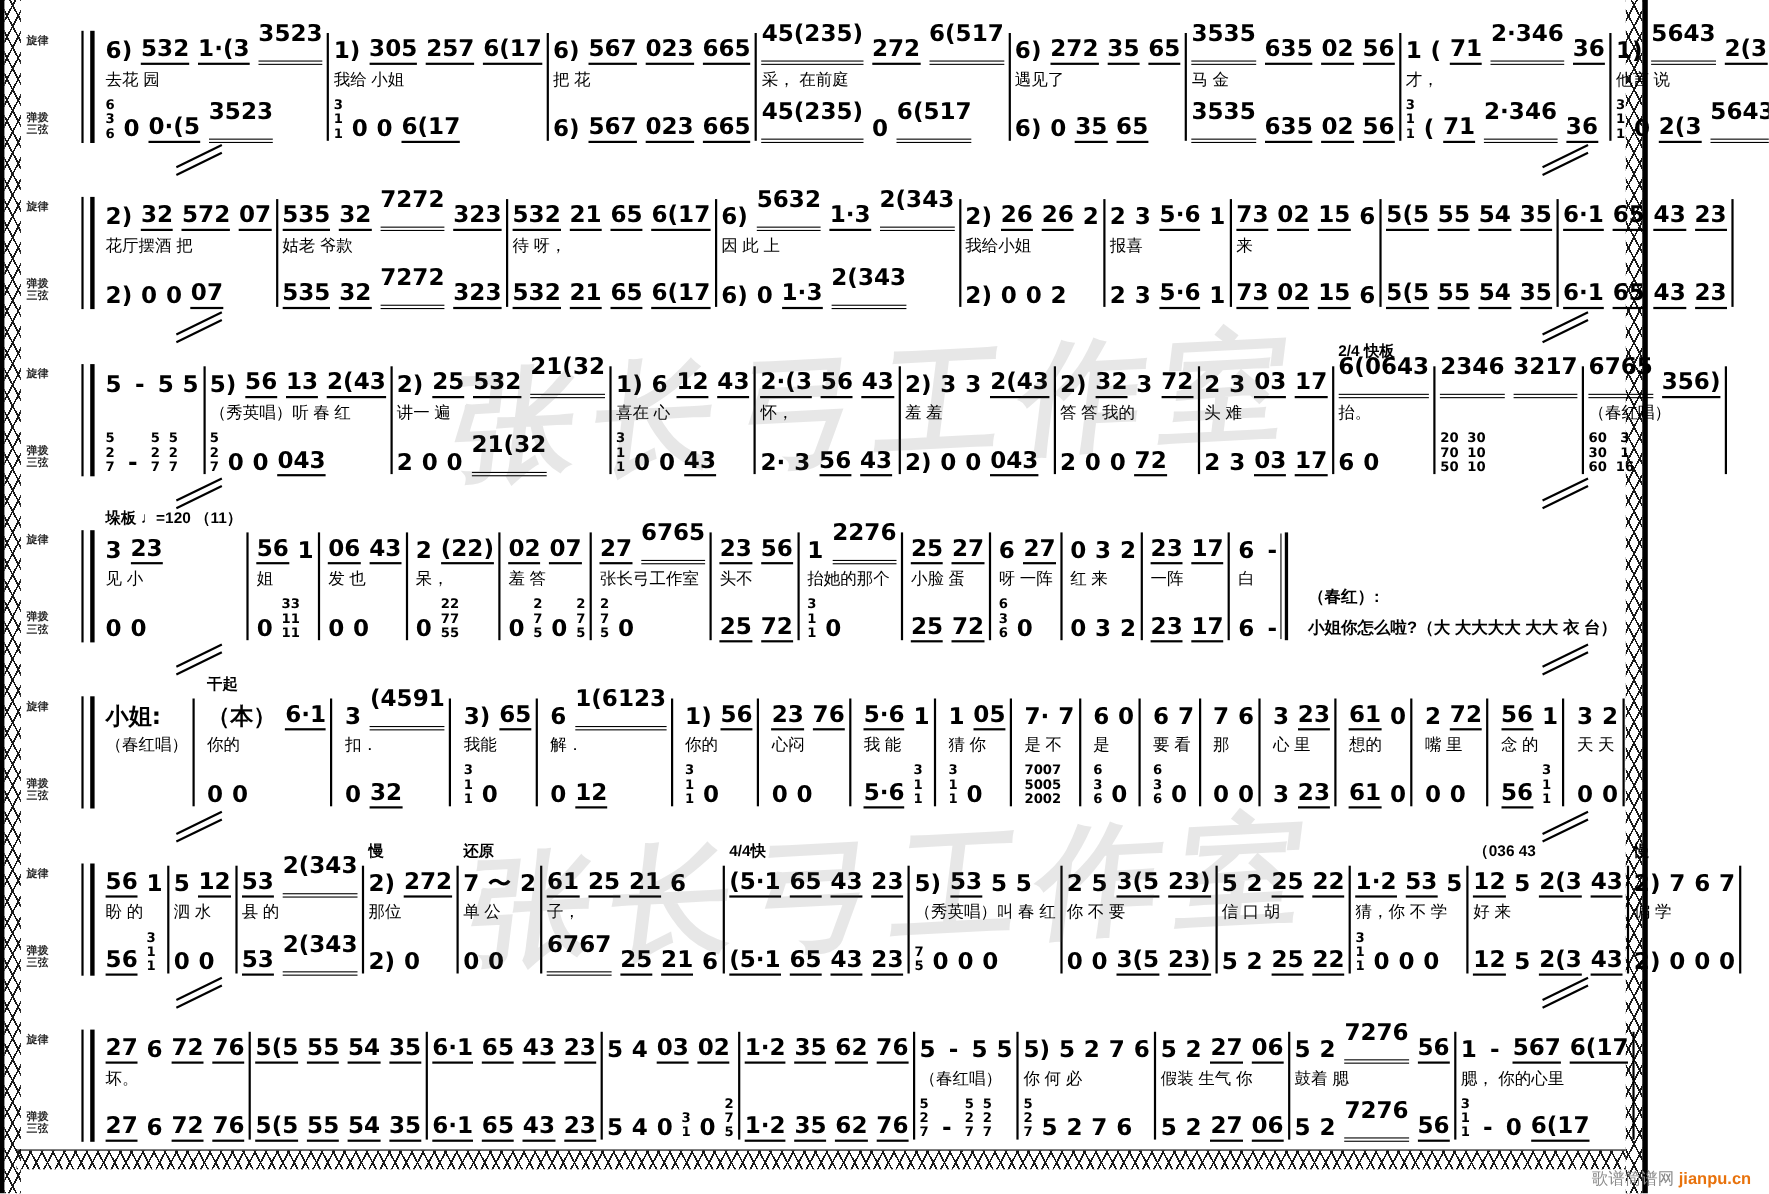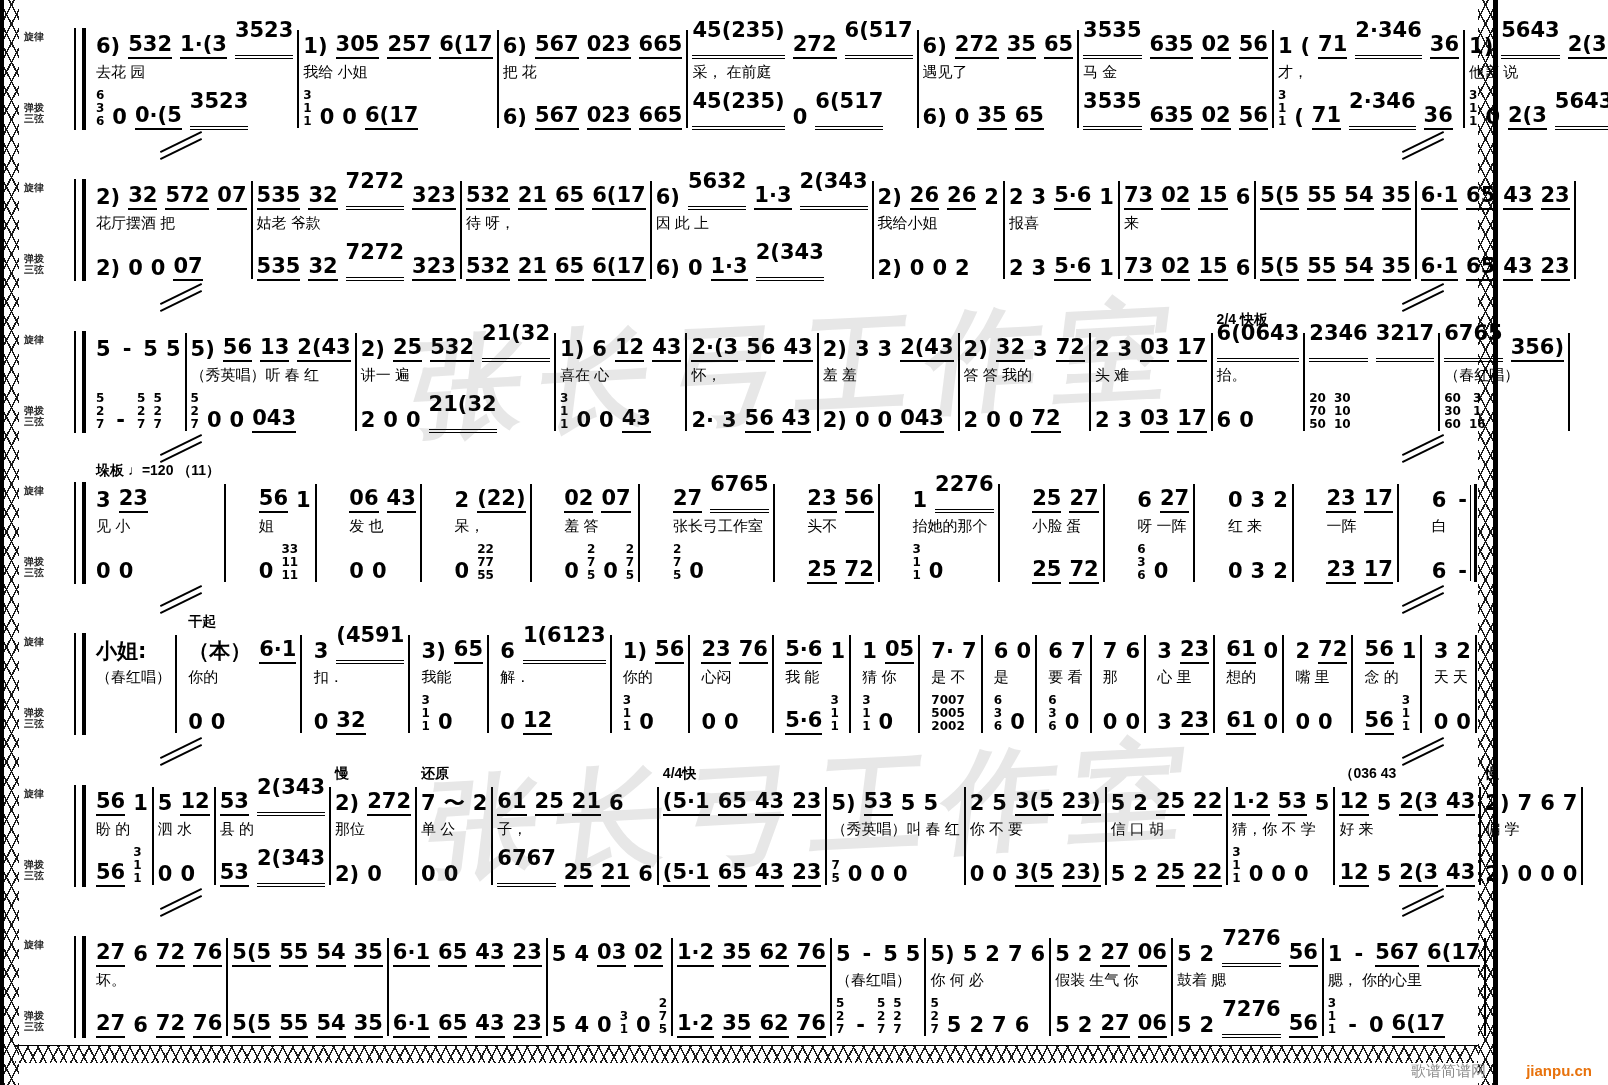--- a/index.html
+++ b/index.html
@@ -800,20 +800,24 @@
           <div class="m-mel">
             <span class="note">6</span>
             <span class="note dash">-</span>
           </div>
           <div class="m-lyr">白</div>
           <div class="m-acc">
             <span class="note">6</span>
             <span class="note dash">-</span>
           </div>
         </div>
+        <div class="text-block">
+          <div>（春红）:</div>
+          <div>小姐你怎么啦?（大 大大大大 大大 衣 台）</div>
+        </div>
       </div>
     </div>
     <div class="system">
       <div class="sep l"></div>
       <div class="sep r"></div>
       <div class="sys-labels">
         <div class="lbl-mel">旋律</div>
         <div class="lbl-accomp">
           <div>弹拨</div>
           <div>三弦</div>
@@ -1481,14 +1485,14 @@
             <span class="note">0</span>
             <span class="note u1">6(17</span>
           </div>
         </div>
       </div>
     </div>
   </div>
 
 <div class="footer">
   <span>歌谱简谱网</span>
-  <span class="url" id="footer-url" style="color: rgb(232, 114, 12); margin-left: 36px;">jianpu.cn</span>
+  <span class="url" id="footer-url" style="color: rgb(232, 114, 12);">jianpu.cn</span>
 </div>
 
 </body></html>

